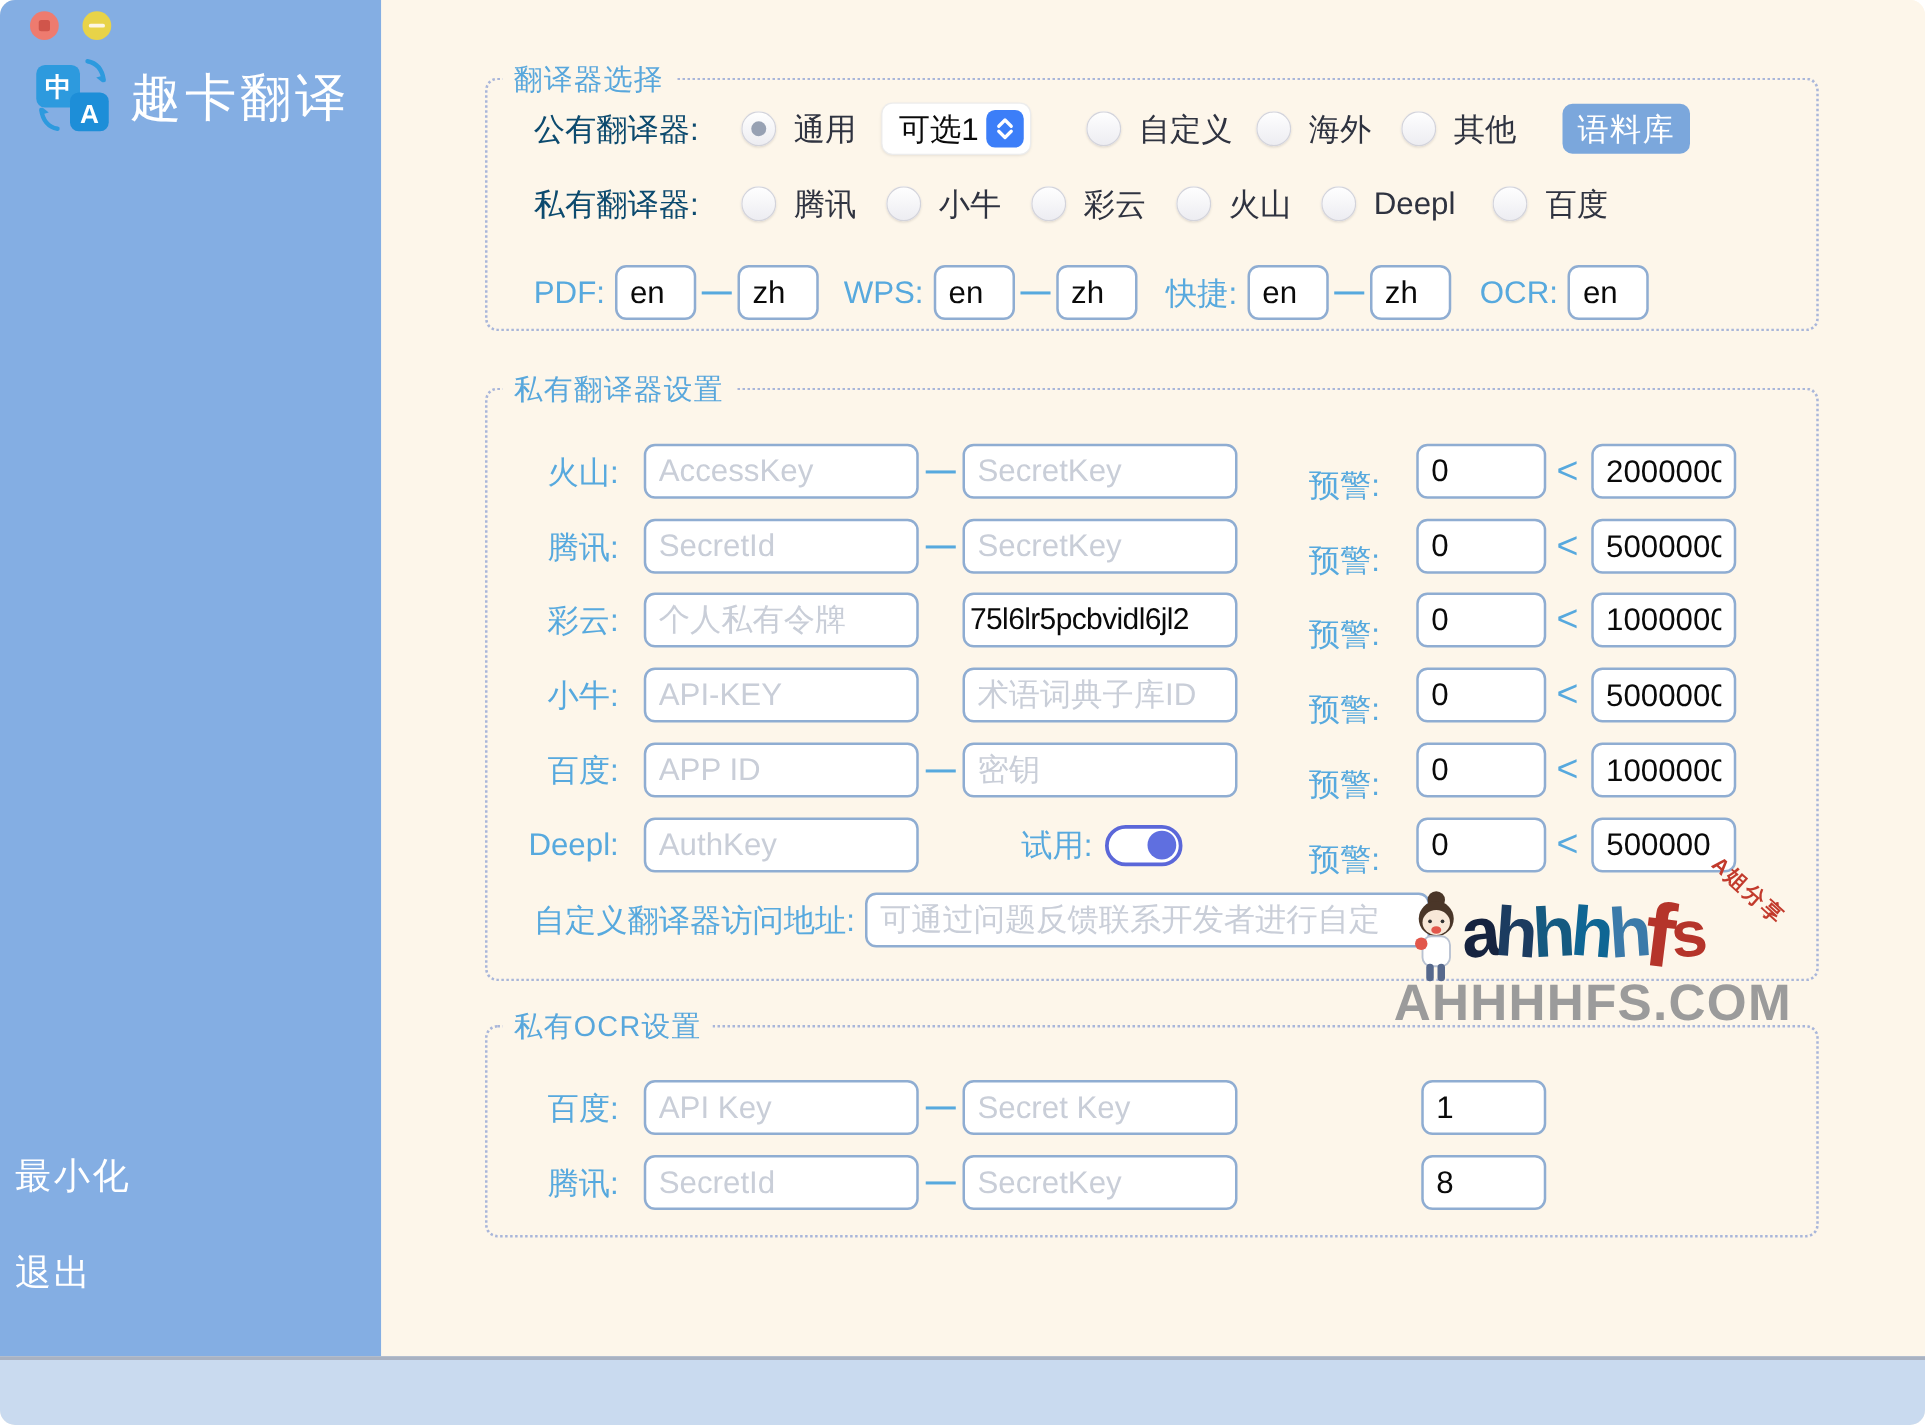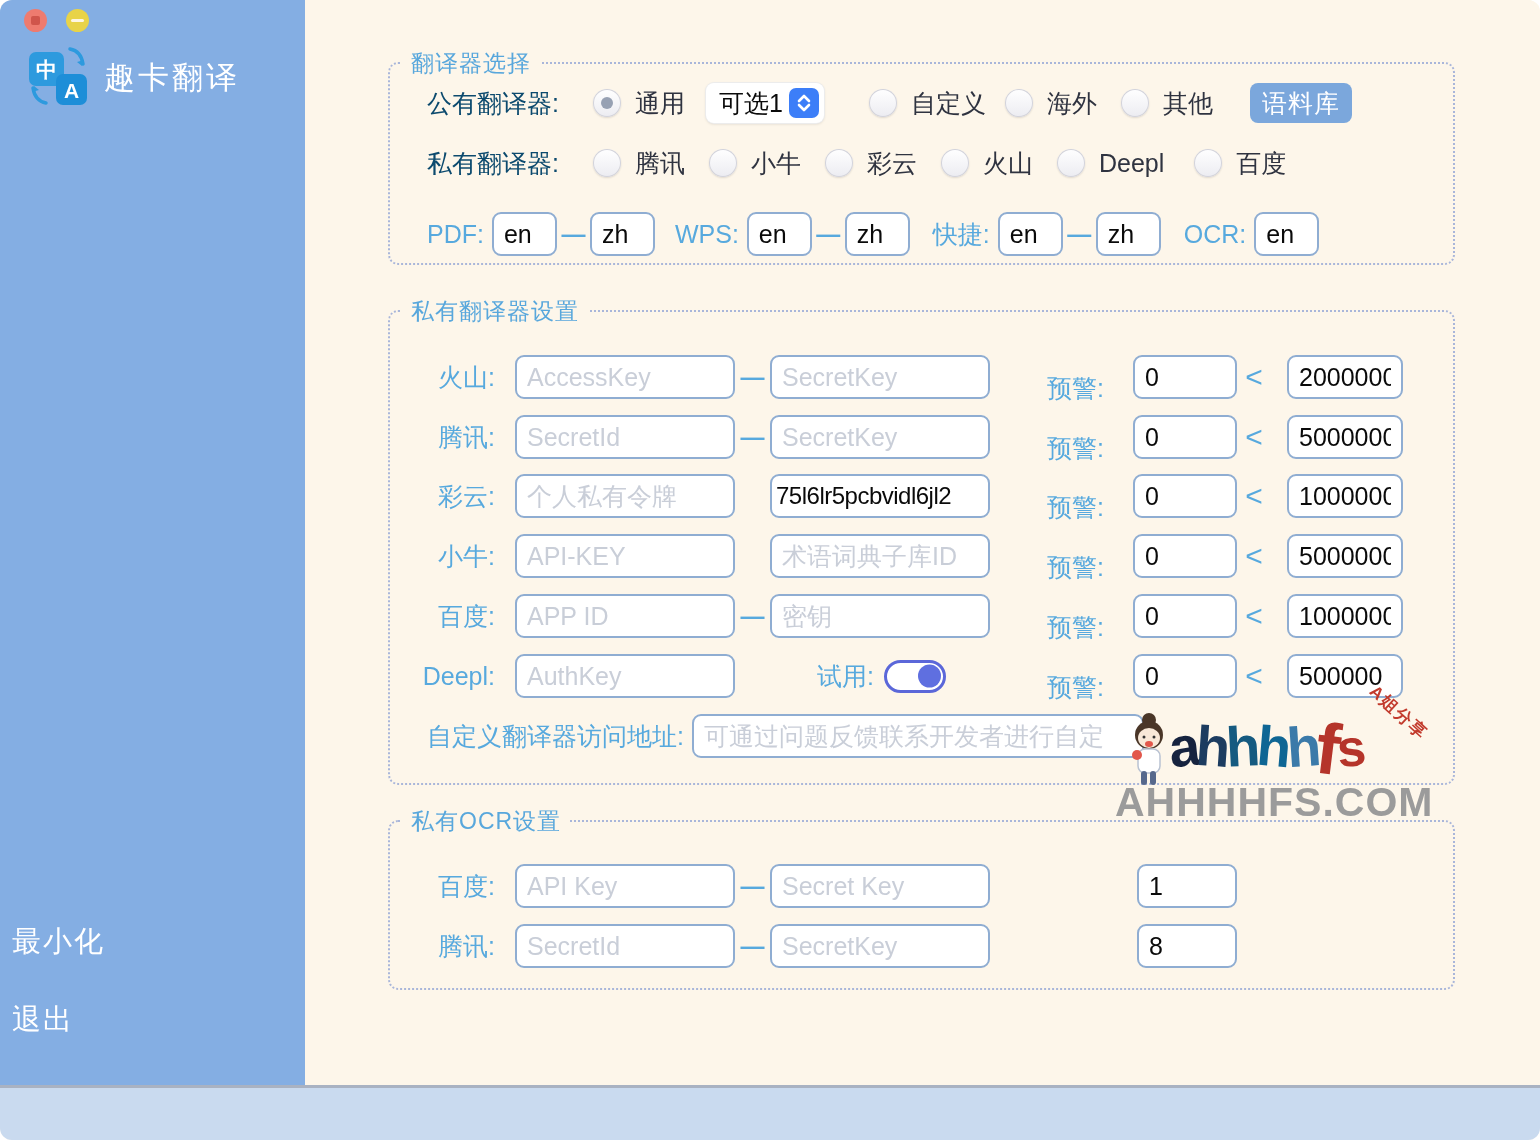--- a/index.html
+++ b/index.html
@@ -8,21 +8,21 @@
   .app { position:relative; width:1540px; height:1140px; background:#fdf6ea; border-radius:12px; overflow:hidden; }
 
   
   .sidebar { position:absolute; left:0; top:0; width:305px; height:1085px; background:#84aee3; }
   .ctrl { position:absolute; top:9px; width:23px; height:23px; border-radius:50%; display:inline-block; cursor:pointer; }
   .ctrl.close { left:24px; background:#ee7b6f; }
   .ctrl.close::after { content:""; position:absolute; inset:0; margin:auto; width:9px; height:9px; border-radius:2px; background:rgba(170,40,30,.45); }
   .ctrl.min { left:66px; background:#e8d348; }
   .ctrl.min::after { content:""; position:absolute; inset:0; margin:auto; width:13px; height:3px; border-radius:2px; background:#fdf6e3; }
   .brand { position:absolute; left:26px; top:44px; display:flex; align-items:center; }
-  .app-title { color:#fff; font-size:31px; letter-spacing:3px; margin-left:14px; }
+  .app-title { color:#fff; font-size:41px; letter-spacing:3px; margin-left:14px; }
   .menu { position:absolute; left:0; top:168px; width:100%; }
   .menu-item { position:relative; height:81px; line-height:81px; padding-left:35px; color:#fff; font-size:29px; letter-spacing:2px; cursor:pointer; }
   .menu-item.alt { background:#97b8e4; }
   .menu-item.active { background:#fdf8ee; color:#f6a428; }
   .menu-item.active::before { content:""; position:absolute; left:0; top:0; bottom:0; width:9px; background:#f6a21d; }
   .menu-footer { position:absolute; left:0; top:902px; width:100%; }
   .menu-footer .menu-item { height:78px; line-height:78px;padding-left:12px; }
 
   
   .bottombar { position:absolute; left:0; top:1085px; width:1540px; height:55px; background:#c9daef; border-top:3px solid #a9b2c2; }
@@ -63,21 +63,21 @@
 
   
   .srow { position:absolute; left:0; height:44px; display:flex; align-items:center; width:100%; }
   .lbl2 { width:105px; text-align:right; color:#57a9de; font-size:25px; flex-shrink:0; white-space:nowrap; }
   .srow .inp1 { margin-left:20px; }
   .mid { width:35px; text-align:center; color:#57a9de; font-size:24px; font-weight:bold; flex-shrink:0; }
   .warn { position:absolute; left:657px; top:0; height:44px; display:flex; align-items:center; }
   .warn .wlbl { width:62px; color:#57a9de; font-size:25px; white-space:nowrap;margin-top:22px; }
   .warn .winp1 { width:104px; margin-left:24px; }
   .warn .lt { margin-left:6px; }
-  .warn .winp2 { width:116px; margin-left:22px; }
+  .warn .winp2 { width:116px; margin-left:8px; }
   .trial-lbl { margin-left:82px; color:#57a9de; font-size:25px; white-space:nowrap; }
   .toggle { width:62px; height:33px; margin-left:10px; border:3px solid #5b67d9; border-radius:18px; background:#fff; position:relative; cursor:pointer; flex-shrink:0; }
   .toggle.on::after { content:""; position:absolute; right:2px; top:50%; transform:translateY(-50%); width:23px; height:23px; border-radius:50%; background:#5f6fe0; }
   .vinp { position:absolute; left:747px; width:100px; }
 
   .custom-lbl { color:#57a9de; font-size:25px; white-space:nowrap; }
   .custom-inp { width:452px; margin-left:8px; }
 
   
   .lgroup { display:flex; align-items:center; }

